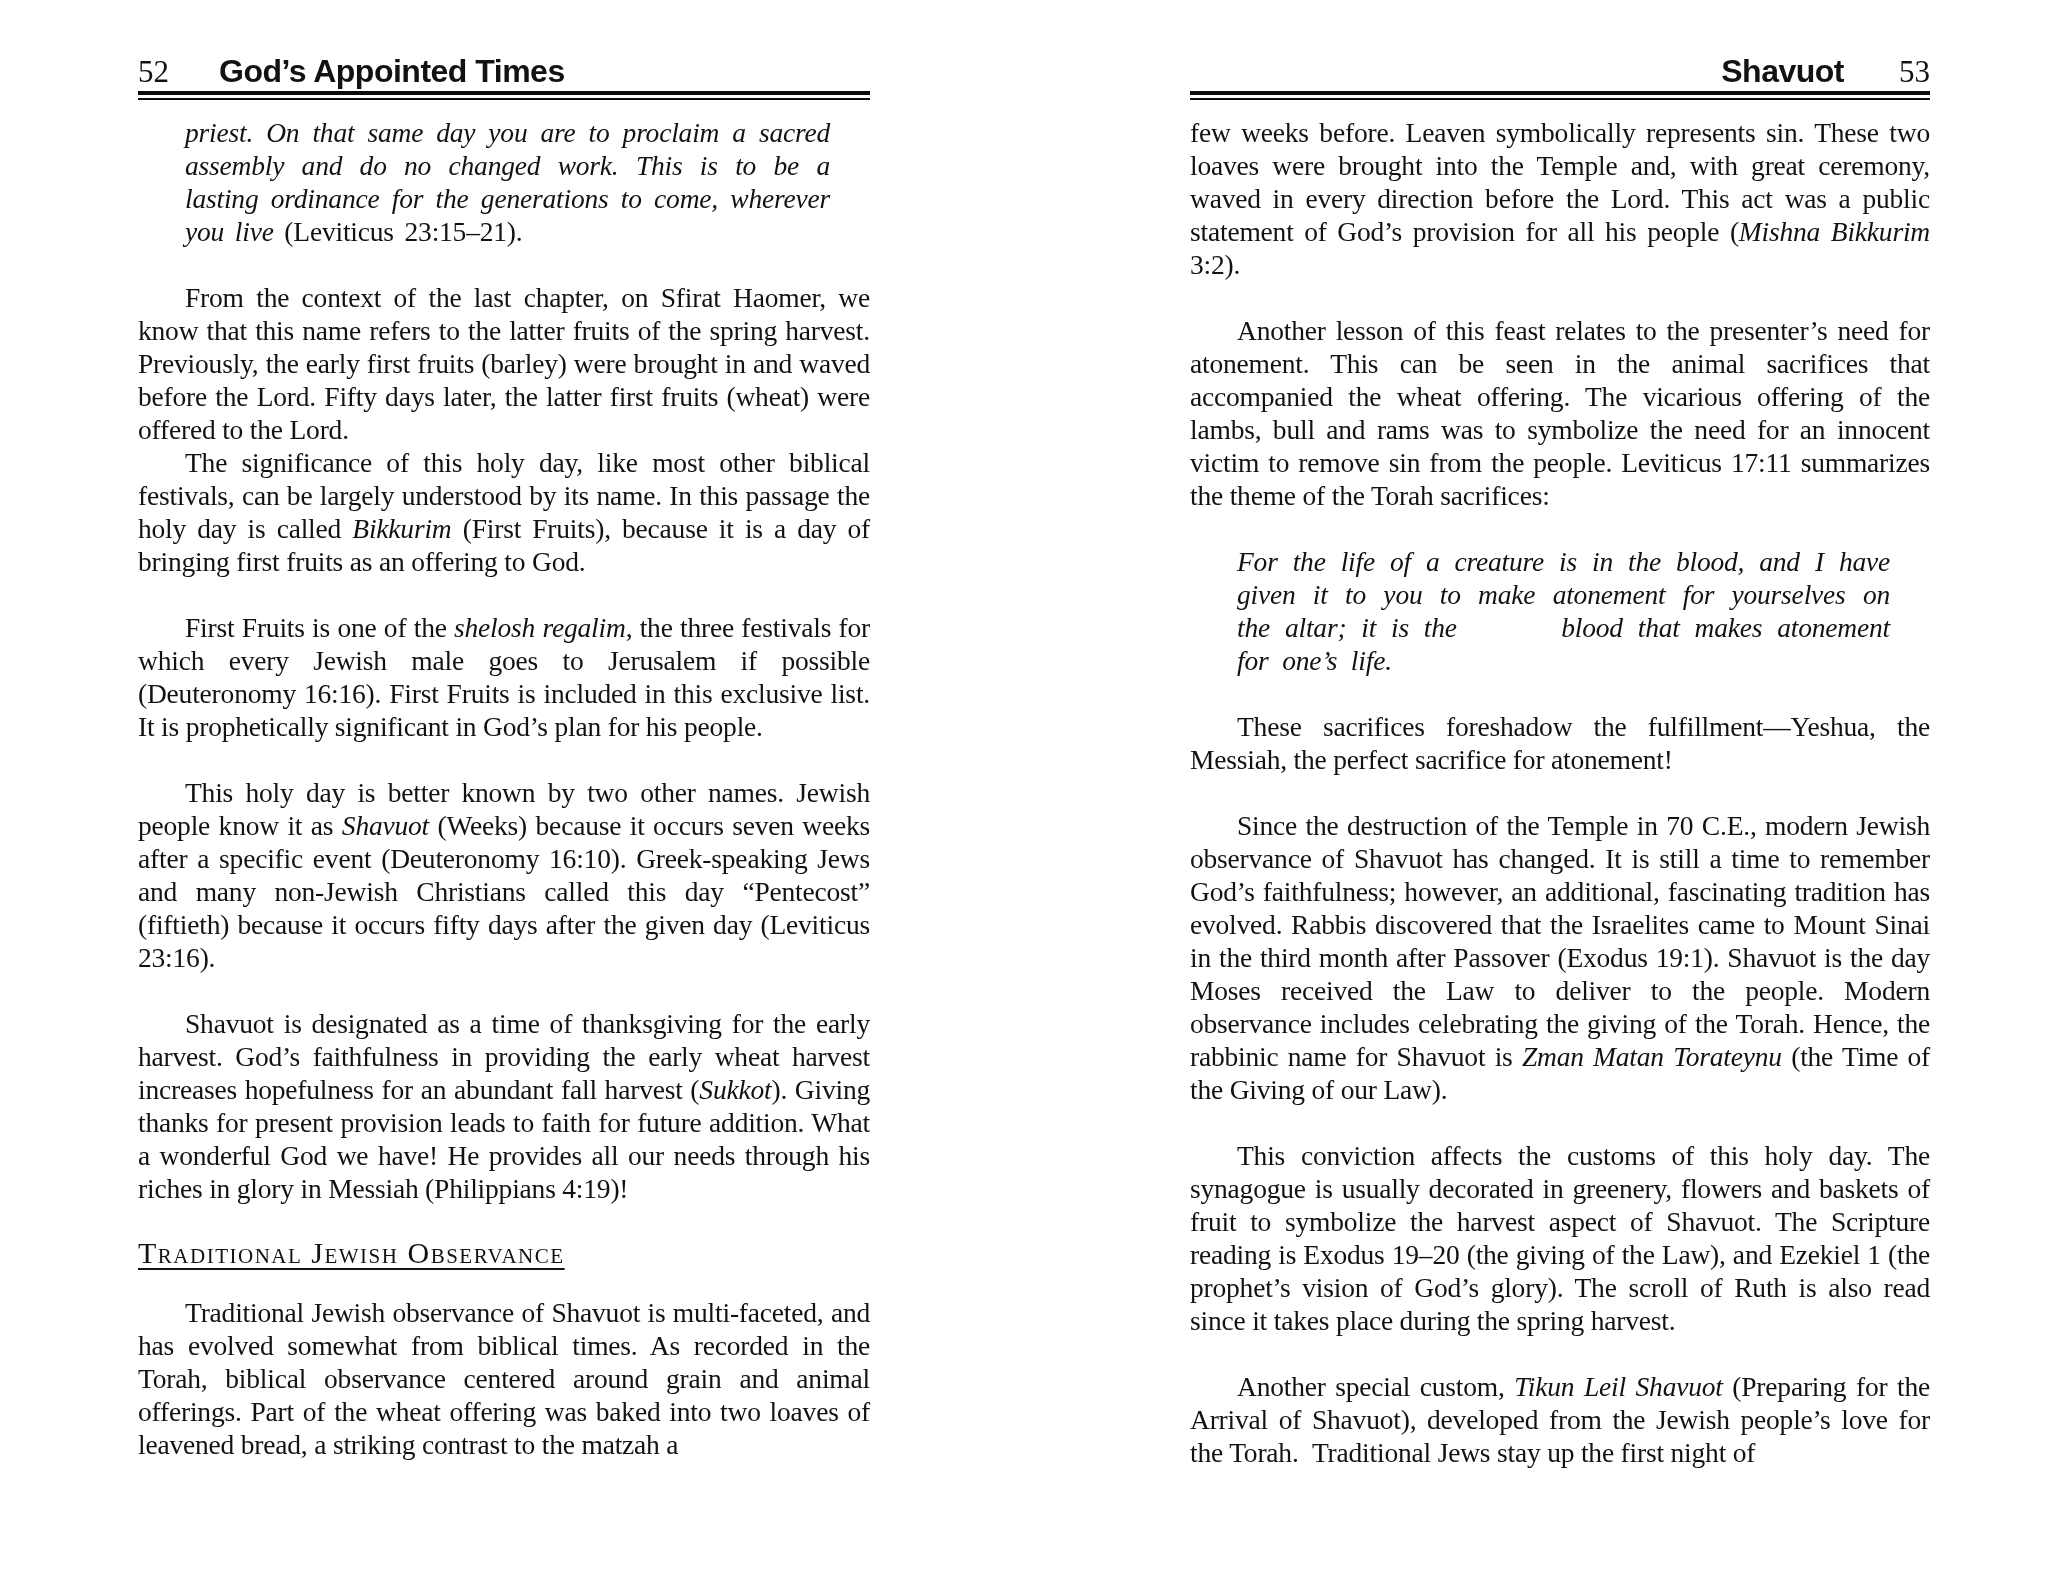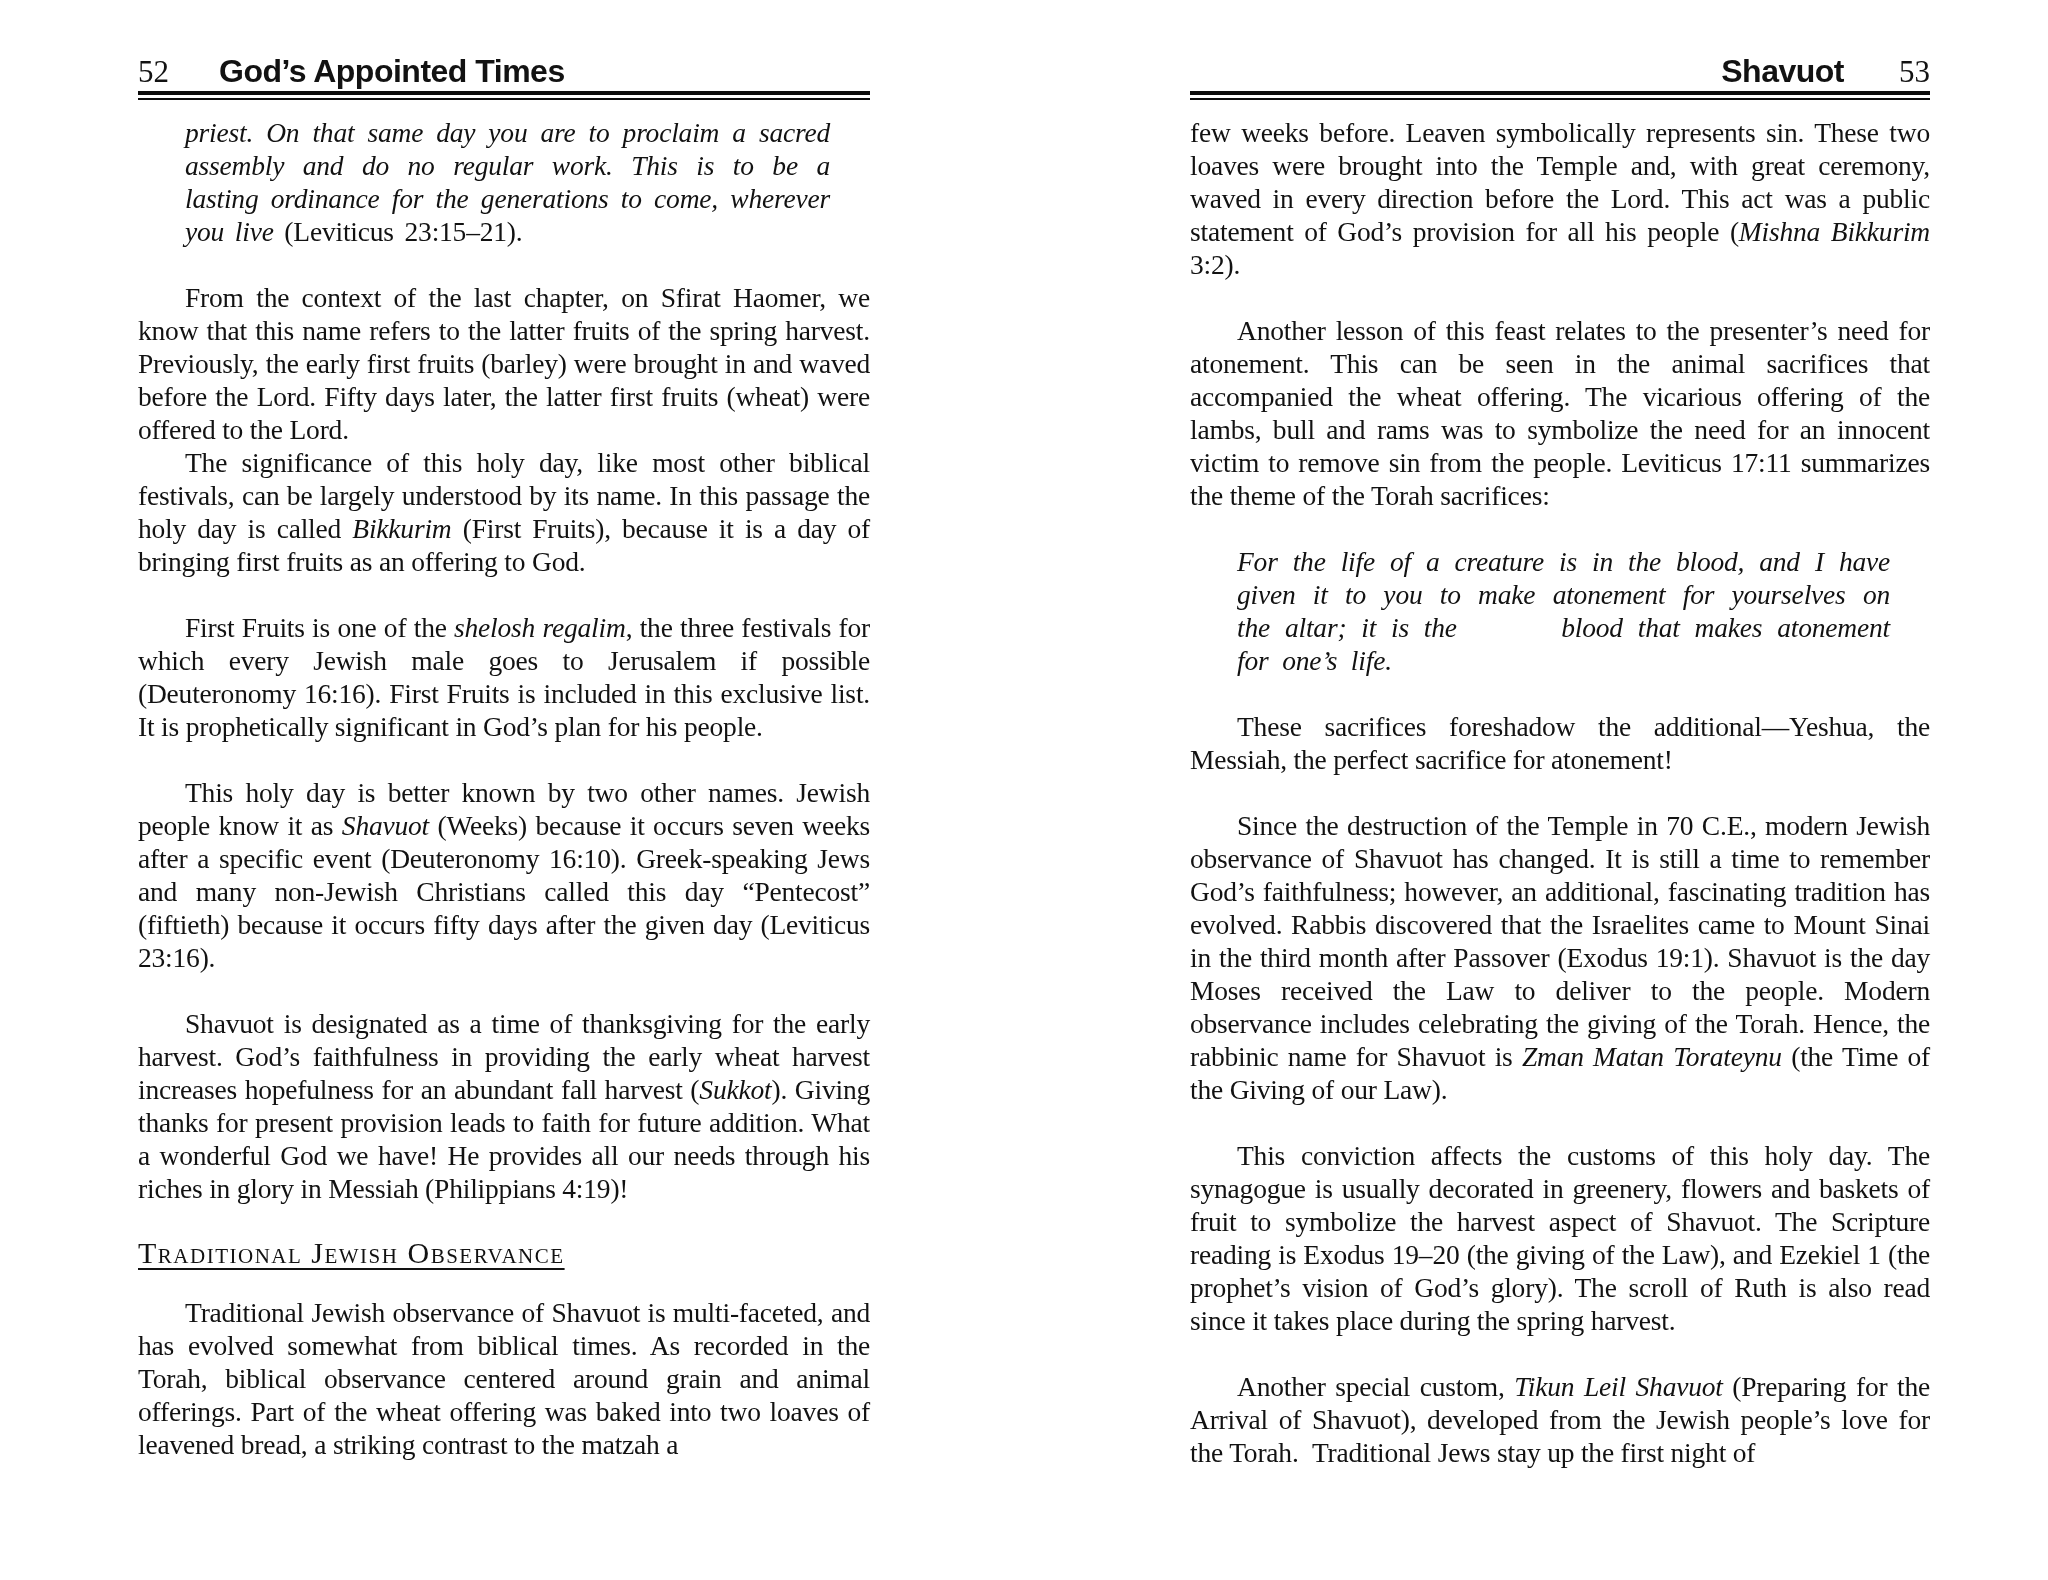--- a/index.html
+++ b/index.html
@@ -97,21 +97,21 @@
 <div class="spread">
 
   <section class="page page-left">
     <header class="page-header">
       <span class="pnum">52</span>
       <span class="rtitle">God’s Appointed Times</span>
     </header>
     <div class="header-rule"></div>
 
     <div class="bodytext">
-      <blockquote class="bq opening"><span class="it">priest. On that same day you are to proclaim a sacred assembly and do no regular work. This is to be a lasting ordinance for the generations to come, wherever you live</span><span> (Leviticus 23:15–21).</span></blockquote>
+      <blockquote class="bq opening"><span class="it">priest. On that same day you are to proclaim a sacred assembly and do no changed work. This is to be a lasting ordinance for the generations to come, wherever you live</span><span> (Leviticus 23:15–21).</span></blockquote>
       <p class="para"><span>From the context of the last chapter, on Sfirat Haomer, we know that this name refers to the latter fruits of the spring harvest. Previously, the early first fruits (barley) were brought in and waved before the Lord. Fifty days later, the latter first fruits (wheat) were offered to the Lord.</span></p>
       <p class="para tight"><span>The significance of this holy day, like most other biblical festivals, can be largely understood by its name. In this passage the holy day is called </span><span class="it">Bikkurim</span><span> (First Fruits), because it is a day of bringing first fruits as an offering to God.</span></p>
       <p class="para"><span>First Fruits is one of the </span><span class="it">shelosh regalim</span><span>, the three festivals for which every Jewish male goes to Jerusalem if possible (Deuteronomy 16:16). First Fruits is included in this exclusive list. It is prophetically significant in God’s plan for his people.</span></p>
       <p class="para"><span>This holy day is better known by two other names. Jewish people know it as </span><span class="it">Shavuot</span><span> (Weeks) because it occurs seven weeks after a specific event (Deuteronomy 16:10). Greek-speaking Jews and many non-Jewish Christians called this day “Pentecost” (fiftieth) because it occurs fifty days after the given day (Leviticus 23:16).</span></p>
       <p class="para"><span>Shavuot is designated as a time of thanksgiving for the early harvest. God’s faithfulness in providing the early wheat harvest increases hopefulness for an abundant fall harvest (</span><span class="it">Sukkot</span><span>). Giving thanks for present provision leads to faith for future addition. What a wonderful God we have! He provides all our needs through his riches in glory in Messiah (Philippians 4:19)!</span></p>
       <h2 class="sect">Traditional Jewish Observance</h2>
       <p class="para tight"><span>Traditional Jewish observance of Shavuot is multi-faceted, and has evolved somewhat from biblical times. As recorded in the Torah, biblical observance centered around grain and animal offerings. Part of the wheat offering was baked into two loaves of leavened bread, a striking contrast to the matzah a</span></p>
     </div>
   </section>
 
@@ -119,20 +119,20 @@
     <header class="page-header align-right">
       <span class="rtitle">Shavuot</span>
       <span class="pnum">53</span>
     </header>
     <div class="header-rule"></div>
 
     <div class="bodytext">
       <p class="para first noindent"><span>few weeks before. Leaven symbolically represents sin. These two loaves were brought into the Temple and, with great ceremony, waved in every direction before the Lord. This act was a public statement of God’s provision for all his people (</span><span class="it">Mishna Bikkurim</span><span> 3:2).</span></p>
       <p class="para"><span>Another lesson of this feast relates to the presenter’s need for atonement. This can be seen in the animal sacrifices that accompanied the wheat offering. The vicarious offering of the lambs, bull and rams was to symbolize the need for an innocent victim to remove sin from the people. Leviticus 17:11 summarizes the theme of the Torah sacrifices:</span></p>
       <blockquote class="bq gapped"><span class="it">For the life of a creature is in the blood, and I have given it to you to make atonement for yourselves on the altar; it is the &nbsp;&nbsp;&nbsp;&nbsp;&nbsp; blood that makes atonement for one’s life.</span></blockquote>
-      <p class="para"><span>These sacrifices foreshadow the additional—Yeshua, the Messiah, the perfect sacrifice for atonement!</span></p>
+      <p class="para"><span>These sacrifices foreshadow the fulfillment—Yeshua, the Messiah, the perfect sacrifice for atonement!</span></p>
       <p class="para"><span>Since the destruction of the Temple in 70 C.E., modern Jewish observance of Shavuot has changed. It is still a time to remember God’s faithfulness; however, an additional, fascinating tradition has evolved. Rabbis discovered that the Israelites came to Mount Sinai in the third month after Passover (Exodus 19:1). Shavuot is the day Moses received the Law to deliver to the people. Modern observance includes celebrating the giving of the Torah. Hence, the rabbinic name for Shavuot is </span><span class="it">Zman Matan Torateynu</span><span> (the Time of the Giving of our Law).</span></p>
       <p class="para"><span>This conviction affects the customs of this holy day. The synagogue is usually decorated in greenery, flowers and baskets of fruit to symbolize the harvest aspect of Shavuot. The Scripture reading is Exodus 19–20 (the giving of the Law), and Ezekiel 1 (the prophet’s vision of God’s glory). The scroll of Ruth is also read since it takes place during the spring harvest.</span></p>
       <p class="para"><span>Another special custom, </span><span class="it">Tikun Leil Shavuot</span><span> (Preparing for the Arrival of Shavuot), developed from the Jewish people’s love for the Torah. &nbsp;Traditional Jews stay up the first night of</span></p>
     </div>
   </section>
 
 </div>
 
 </body></html>

